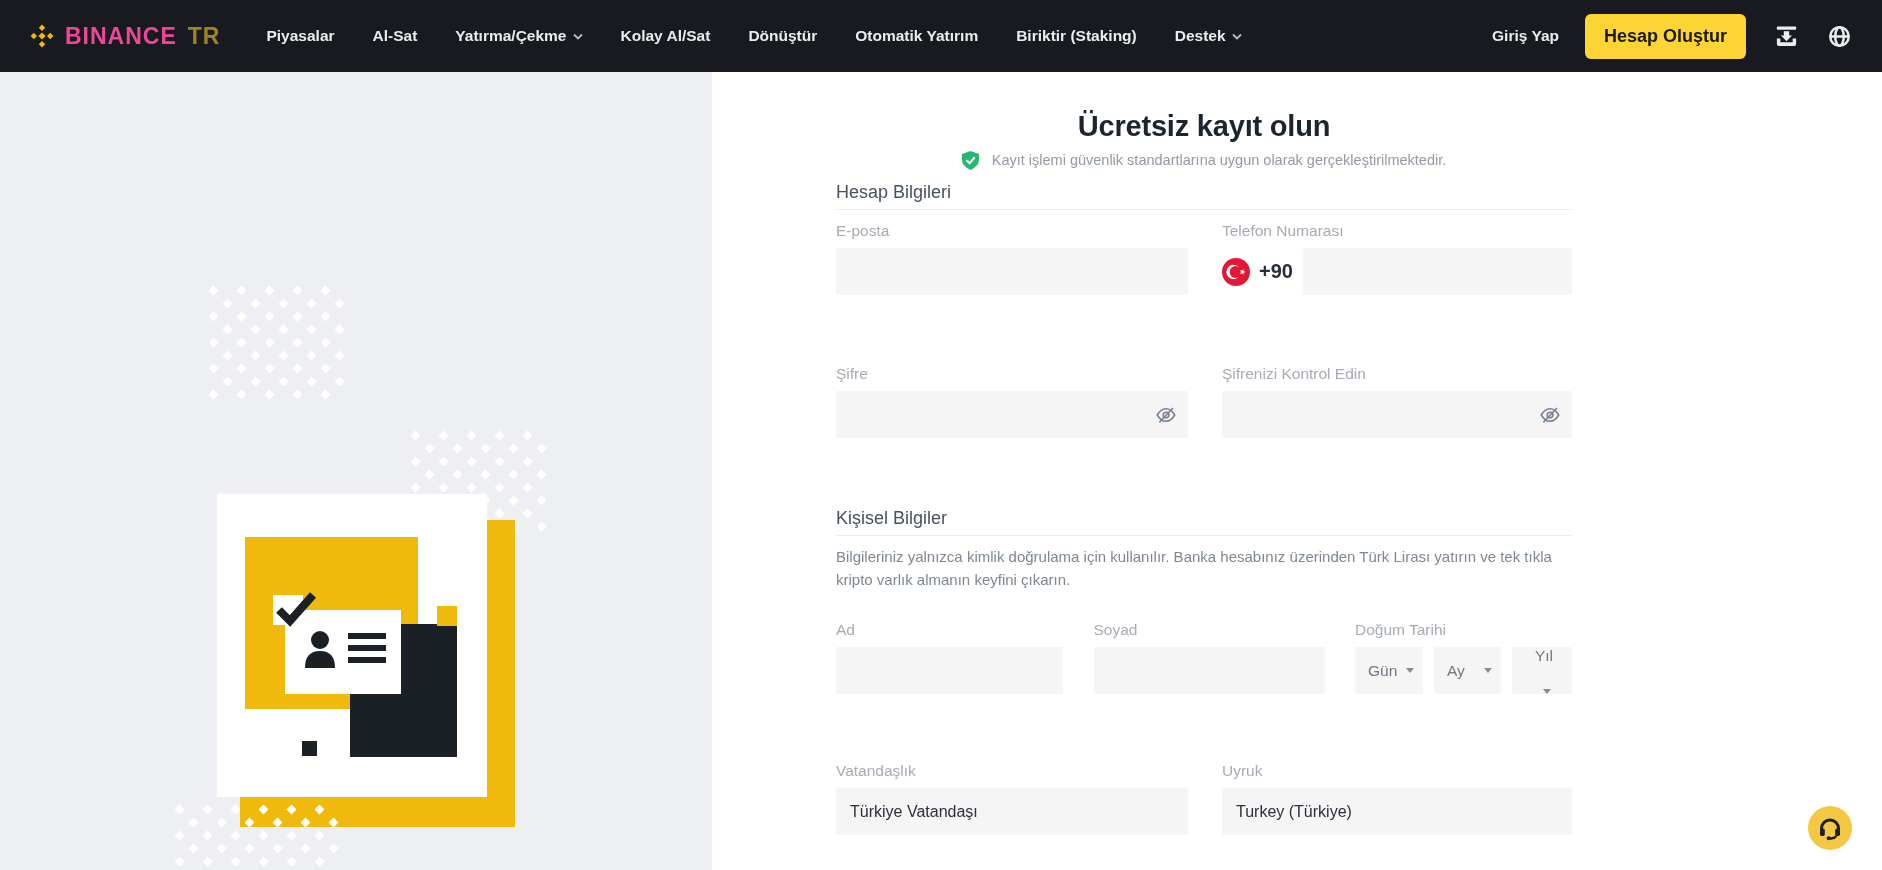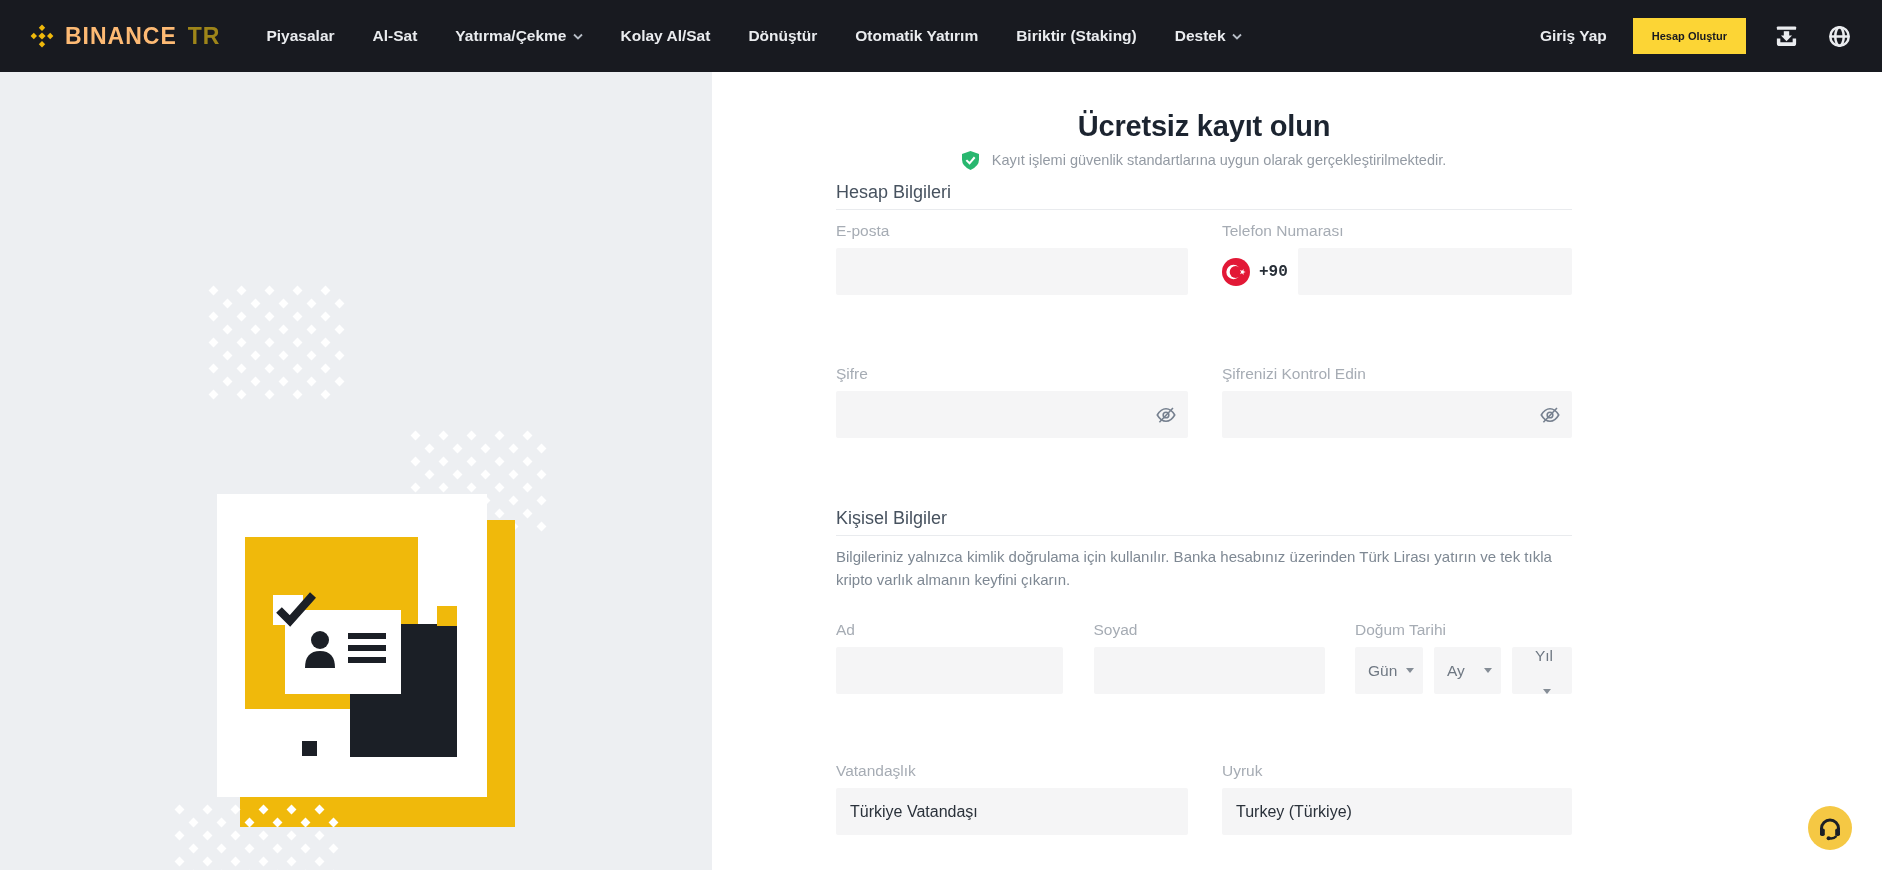--- a/index.html
+++ b/index.html
@@ -2,29 +2,29 @@
 <html><head>
 <meta charset="utf-8">
 <style>
   * { margin:0; padding:0; box-sizing:border-box; }
   html,body { width:1882px; height:870px; overflow:hidden; background:#fff;
               font-family:"Liberation Sans","DejaVu Sans",sans-serif; }
 
   
   .navbar { width:1882px; height:72px; background:#181A20; display:flex; align-items:center; }
   .brand { display:flex; align-items:center; gap:9px; margin-left:28px; cursor:pointer; }
-  .brand-name { color:#fdba74; font-size:23px; font-weight:800; letter-spacing:1px; }
+  .brand-name { color:#ec4899; font-size:23px; font-weight:800; letter-spacing:1px; }
   .brand-suffix { color:#9E8519; font-size:23px; font-weight:600; letter-spacing:1px; margin-left:2px; }
   .nav-items { display:flex; align-items:center; gap:38px; margin-left:46px; }
   .nav-item { display:flex; align-items:center; gap:6px; color:#EAECEF; font-size:15.5px;
               font-weight:700; cursor:pointer; white-space:nowrap; }
   .nav-right { margin-left:auto; display:flex; align-items:center; margin-right:30px; }
   .login-link { color:#EAECEF; font-size:15.5px; font-weight:700; cursor:pointer; }
-  .signup-btn { margin-left:26px; background:#FCD535; color:#181A20; border:none; border-radius:0;
-                padding:12px 19px; font-size:11px; font-weight:700; cursor:pointer;
+  .signup-btn { margin-left:26px; background:#FCD535; color:#181A20; border:none; border-radius:6px;
+                padding:12px 19px; font-size:18px; font-weight:700; cursor:pointer;
                 font-family:inherit;text-align:center; }
   .nav-icon { margin-left:28px; display:flex; align-items:center; cursor:pointer; }
 
   
   .main { display:flex; width:1882px; height:798px; }
   .left-panel { position:relative; width:712px; height:798px; background:#EDEFF2; overflow:hidden; flex:none; }
   .right-panel { position:relative; flex:1; background:#fff; }
 
   
   .shape { position:absolute; }
@@ -51,21 +51,21 @@
   .rule { margin-top:6px; height:1px; background:#E9EBEE; width:100%; }
   .row { display:flex; justify-content:space-between; }
   .field-label { color:#A6ACB4; font-size:15.5px; line-height:19px; margin-top:11px; }
   .in-wrap { position:relative; margin-top:8px; }
   .txt-input { width:100%; height:47px; background:#F5F5F6; border:none; outline:none; border-radius:2px;
                padding:0 14px; font-size:16px; color:#2A313A; font-family:inherit; }
   .col-email, .col-pass1, .col-citizen { width:352px; }
   .col-phone, .col-pass2, .col-nation { width:350px; }
   .phone-line { display:flex; align-items:center; margin-top:8px; }
   .flag { flex:none; }
-  .phone-code { color:#272E37; font-size:16px; font-weight:600; margin:0 10px 0 9px;font-family:Liberation Mono, monospace; }
+  .phone-code { color:#272E37; font-size:20px; font-weight:600; margin:0 10px 0 9px; }
   .phone-input { flex:1; height:47px; }
   .eye-btn { position:absolute; right:11px; top:13px; width:22px; height:22px; background:none; border:none;
              cursor:pointer; padding:0; display:flex; align-items:center; justify-content:center; }
   .personal-desc { margin-top:9px; color:#7E8893; font-size:15px; line-height:23px; }
   .col-ad { width:227px; } .col-soyad { width:231px; } .col-dob { width:217px; }
   .dob-line { display:flex; gap:11px; margin-top:8px; }
   .select-box { height:47px; background:#F5F5F6; border-radius:2px; display:flex; align-items:center;
                 justify-content:space-between; padding:0 9px 0 13px; cursor:pointer; }
   .select-box span { color:#6F7883; font-size:15.5px; }
   .sel-gun { width:68px; } .sel-ay { width:67px; } .sel-yil { width:60px;flex-direction:column; }

